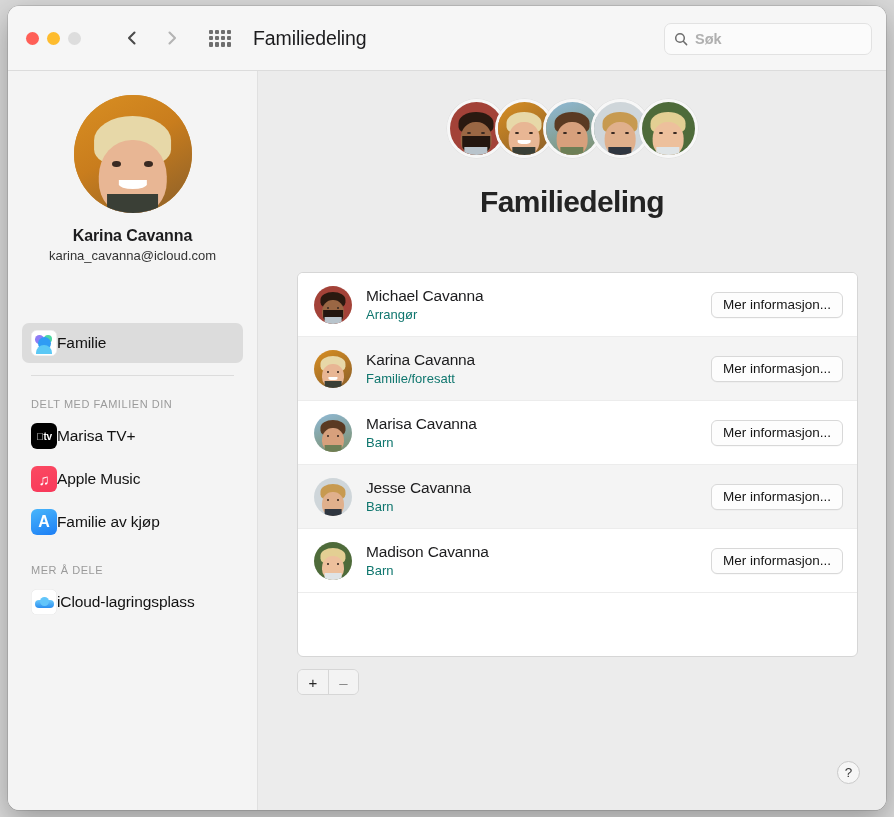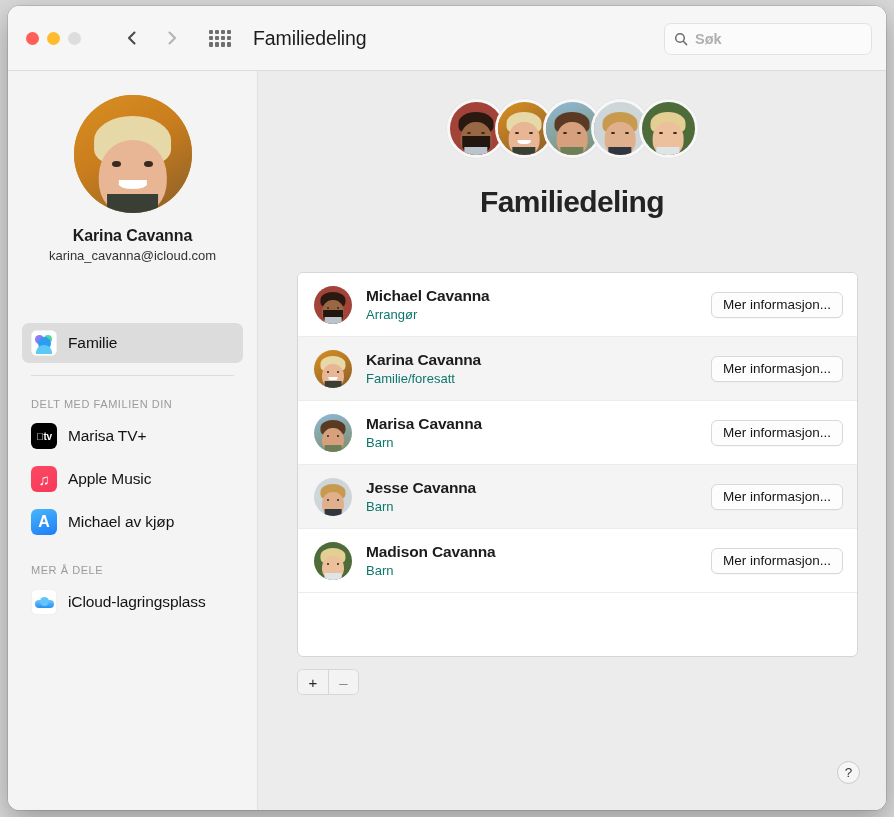--- a/index.html
+++ b/index.html
@@ -113,21 +113,20 @@
   }
   .profile-email {
     margin-top: 3px;
     font-size: 13px;
     color: #333;
   }
 
   .sb-item {
     display: flex;
     align-items: center;
-    gap: 11px;
     height: 40px;
     padding: 0 9px;
     border-radius: 7px;
     cursor: default;
   }
   .sb-item.selected { background: #dcdcdc; }
   .sb-label { font-size: 15.5px; color: #121212; letter-spacing: -0.1px; }
   .sb-icon { width: 26px; height: 26px; border-radius: 6px; flex: none; position: relative; overflow: hidden; }
 
   .sb-divider { height: 1px; background: #dcdcdc; margin: 12px 9px 0 9px; }
@@ -222,21 +221,21 @@
   }
   .mrow.alt { background: #f4f4f4; }
   .mrow .av-s {
     width: 38px; height: 38px;
     border-radius: 50%;
     flex: none;
     overflow: hidden;
     position: relative;
   }
   .mrow .txt { margin-left: 14px; flex: 1; min-width: 0; }
-  .mrow .nm { font-size: 15.5px; color: #1c1c1e; letter-spacing: -0.15px; font-weight: bold; }
+  .mrow .nm { font-size: 15.5px; color: #1c1c1e; letter-spacing: -0.15px; }
   .mrow .role { font-size: 13px; color: #0f766e; margin-top: 2px; }
   .info-btn {
     flex: none;
     height: 26px;
     padding: 0 11px;
     background: #fdfdfd;
     border: 0.8px solid #d8d8d8;
     border-radius: 6px;
     font-size: 13.5px;
     color: #161616;
@@ -400,21 +399,21 @@
         <div class="sb-item">
           <span class="sb-icon ic-music">
               <span>♫</span>
             </span>
           <span class="sb-label">Apple Music</span>
         </div>
         <div class="sb-item">
           <span class="sb-icon ic-appstore">
               <span>A</span>
             </span>
-          <span class="sb-label">Michael av kjøp</span>
+          <span class="sb-label">Familie av kjøp</span>
         </div>
       </div>
 
       <div class="sb-header">MER Å DELE</div>
       <div class="sb-list">
         <div class="sb-item">
           <span class="sb-icon ic-icloud">
               <span class="cl"></span>
             </span>
           <span class="sb-label">iCloud-lagringsplass</span>

